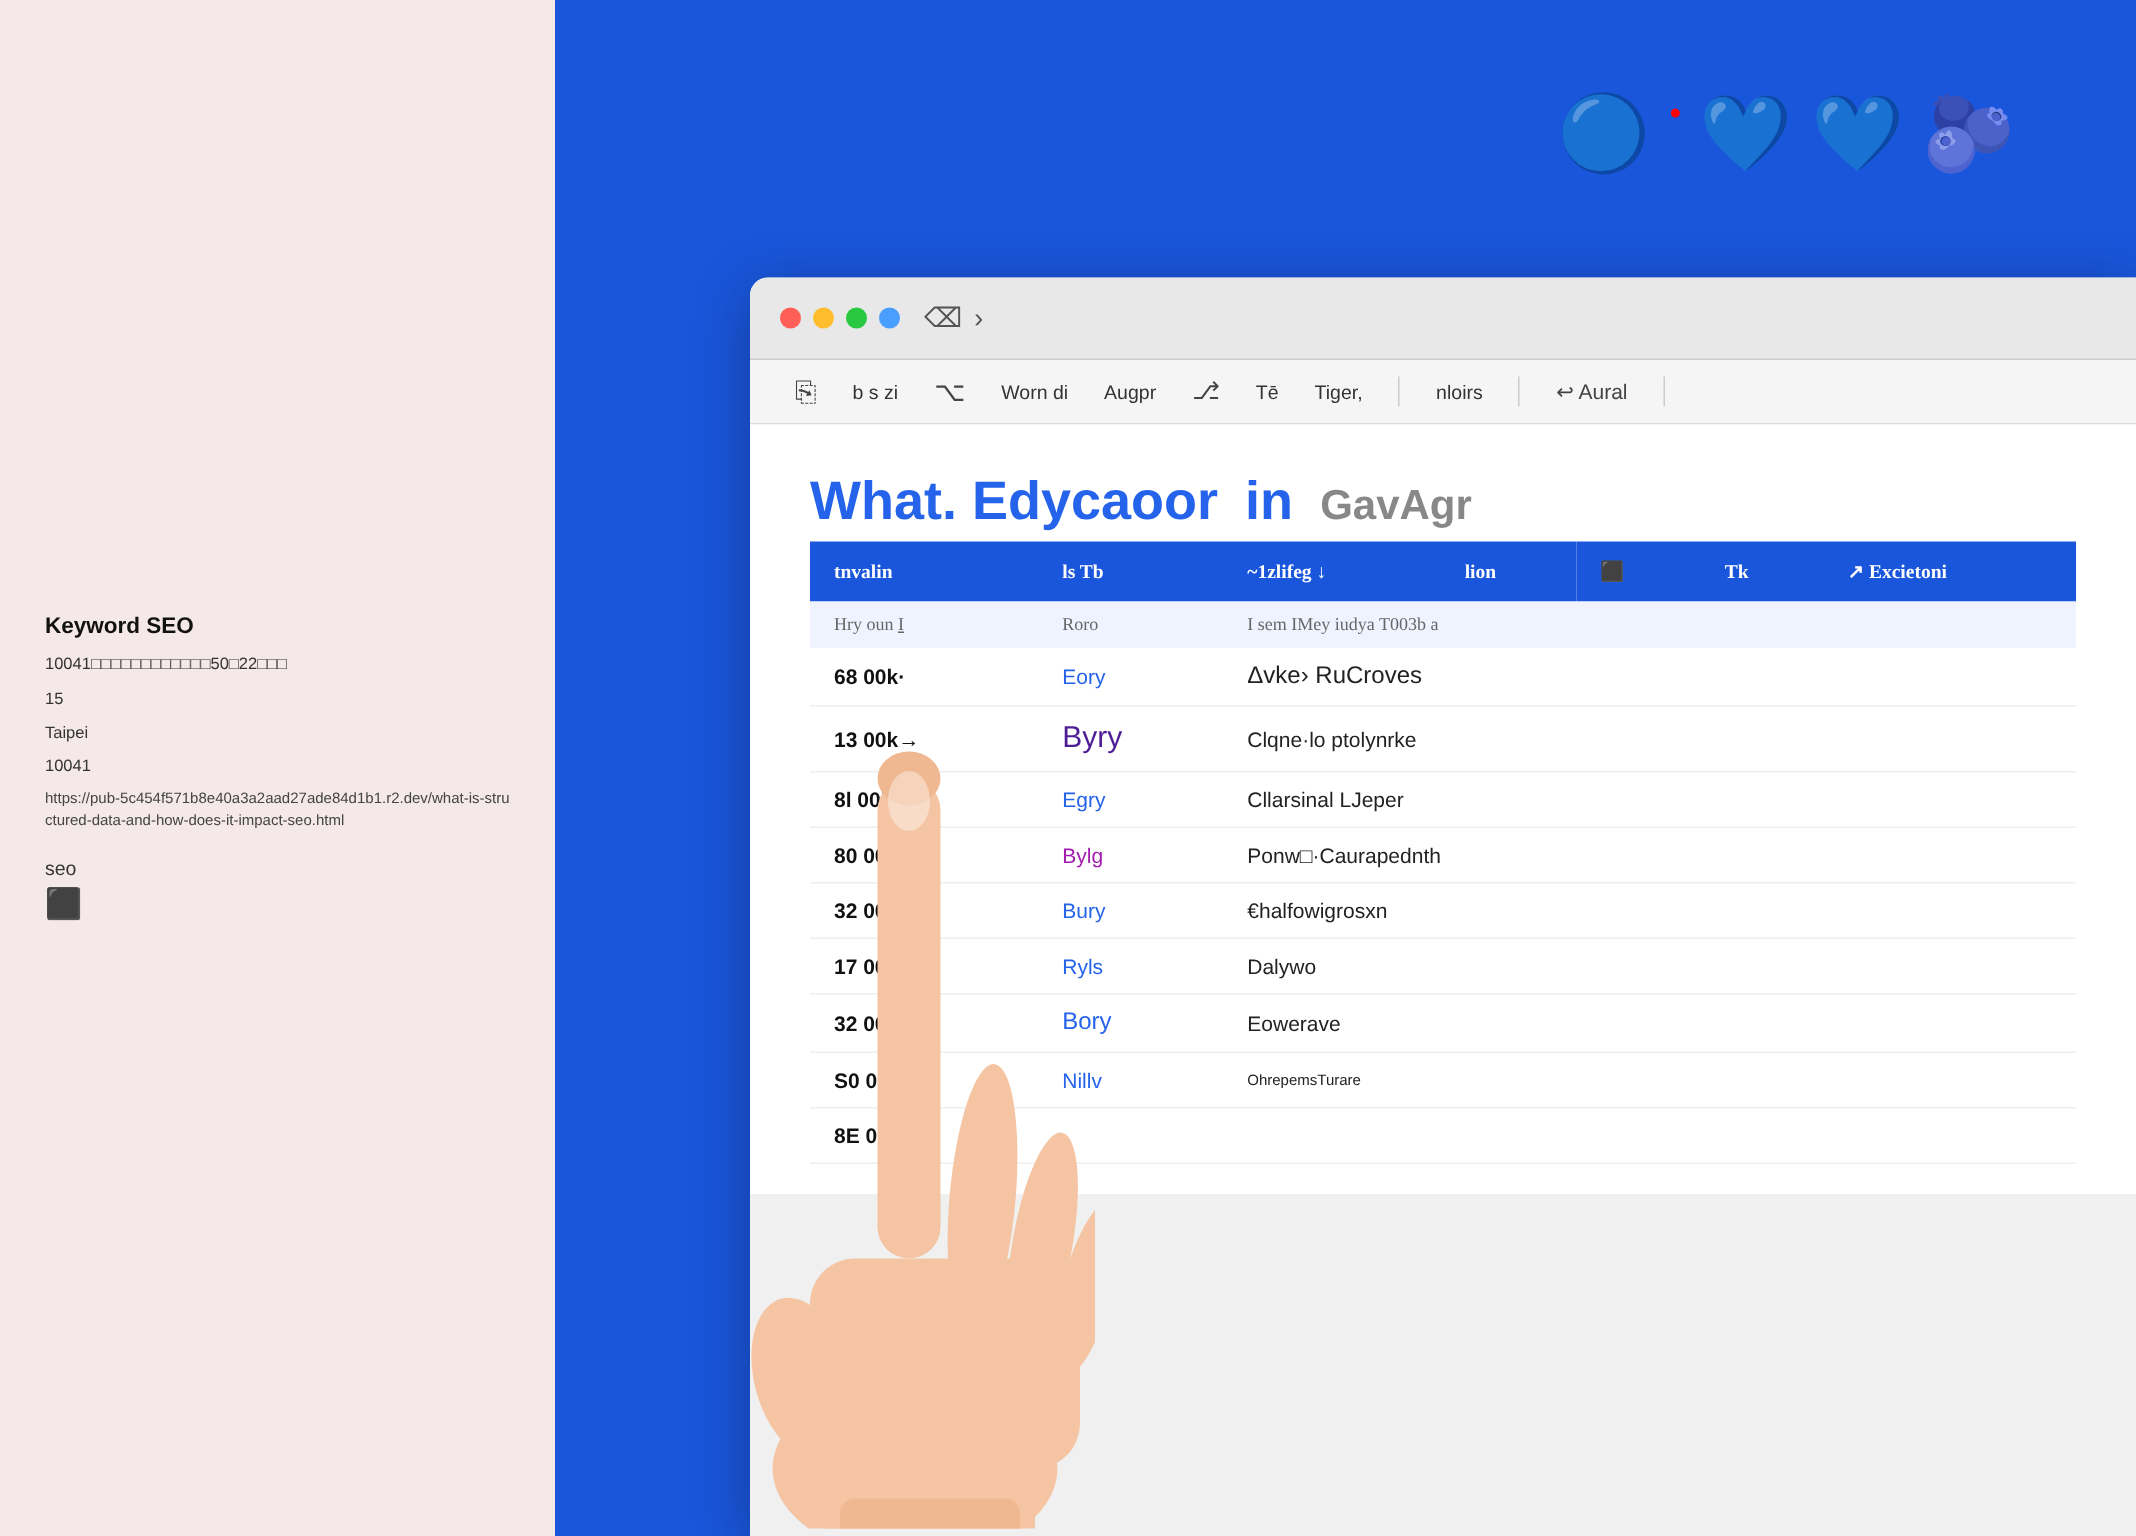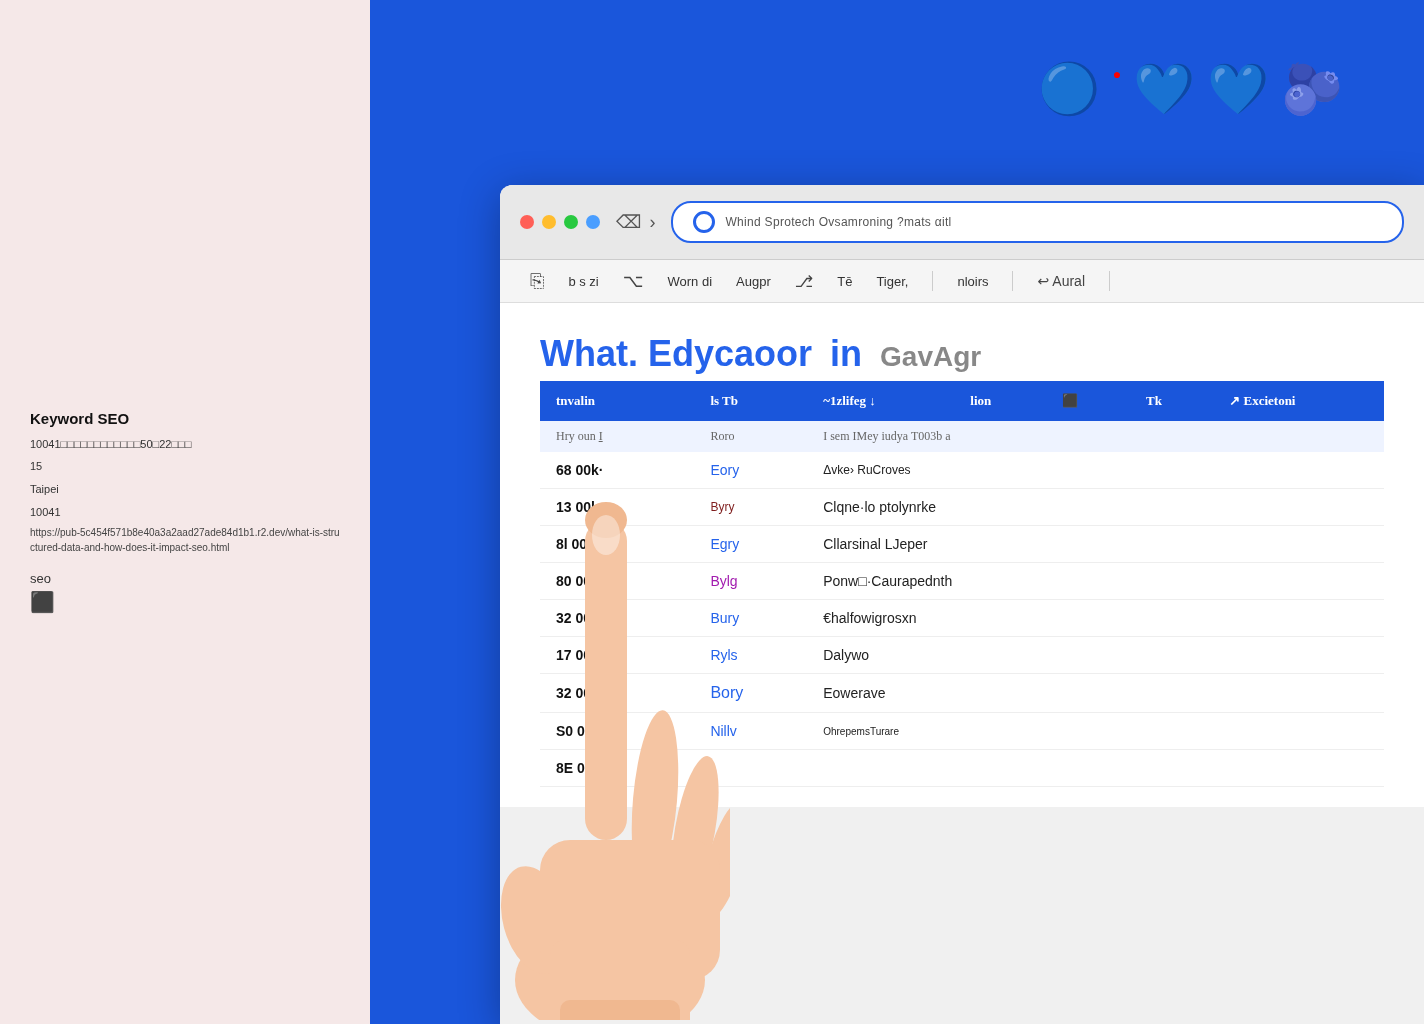--- a/index.html
+++ b/index.html
@@ -256,24 +256,20 @@
     <div class="browser-chrome">
       <div class="traffic-lights">
         <div class="tl tl-red"></div>
         <div class="tl tl-yellow"></div>
         <div class="tl tl-green"></div>
         <div class="tl tl-blue"></div>
       </div>
       <div class="browser-nav">
         <span>⌫</span>
         <span>›</span>
-      </div>
-      <div class="address-bar">
-        <div class="address-circle"></div>
-        <span class="address-text">Whind Sprotech Ovsamroning ?mats αitl</span>
       </div>
     </div>
 
     <div class="browser-toolbar">
       <span class="toolbar-icon">⎘</span>
       <span class="toolbar-item">b s zi</span>
       <span class="toolbar-icon">⌥</span>
       <span class="toolbar-item">Worn di</span>
       <span class="toolbar-item">Augpr</span>
       <span style="font-size:16px;">⎇</span>
@@ -310,25 +306,25 @@
           <tr style="background:#eef3ff;">
             <td style="font-size:12px; color:#666; padding:8px 16px;">Hry oun <span style="text-decoration:underline;">I</span></td>
             <td style="font-size:12px; color:#666; padding:8px 16px;">Roro</td>
             <td colspan="5" style="font-size:12px; color:#666; padding:8px 16px;">I sem IMey iudya T003b a</td>
           </tr>
         </thead>
         <tbody id="table-body">
         <tr style="border-bottom: 1px solid rgb(238, 238, 238);">
               <td style="font-weight: 700; padding: 10px 16px; font-size: 14px;">68 00k·</td>
               <td style="color: rgb(37, 99, 235); padding: 10px 16px; font-size: 14px;">Eory</td>
-              <td colspan="5" style="padding: 10px 16px; font-size: 12px;">Δvke› RuCroves</td>
+              <td colspan="5" style="padding: 10px 16px; font-size: 16px;">Δvke› RuCroves</td>
             </tr>
             <tr style="border-bottom: 1px solid rgb(238, 238, 238);">
               <td style="font-weight: 700; padding: 10px 16px; font-size: 14px;">13 00k→</td>
-              <td style="color: #7f1d1d; padding: 10px 16px; font-size: 12px;">Byry</td>
+              <td style="color: #4c1d95; padding: 10px 16px; font-size: 20px;">Byry</td>
               <td colspan="5" style="padding: 10px 16px; font-size: 14px;">Clqne·lo ptolynrke</td>
             </tr>
             <tr style="border-bottom: 1px solid rgb(238, 238, 238);">
               <td style="font-weight: 700; padding: 10px 16px; font-size: 14px;">8l 00k·</td>
               <td style="color: rgb(37, 99, 235); padding: 10px 16px; font-size: 14px;">Egry</td>
               <td colspan="5" style="padding: 10px 16px; font-size: 14px;">Cllarsinal LJeper</td>
             </tr>
             <tr style="border-bottom: 1px solid rgb(238, 238, 238);">
               <td style="font-weight: 700; padding: 10px 16px; font-size: 14px;">80 00k·</td>
               <td style="color: #a21caf; padding: 10px 16px; font-size: 14px;">Bylg</td>

